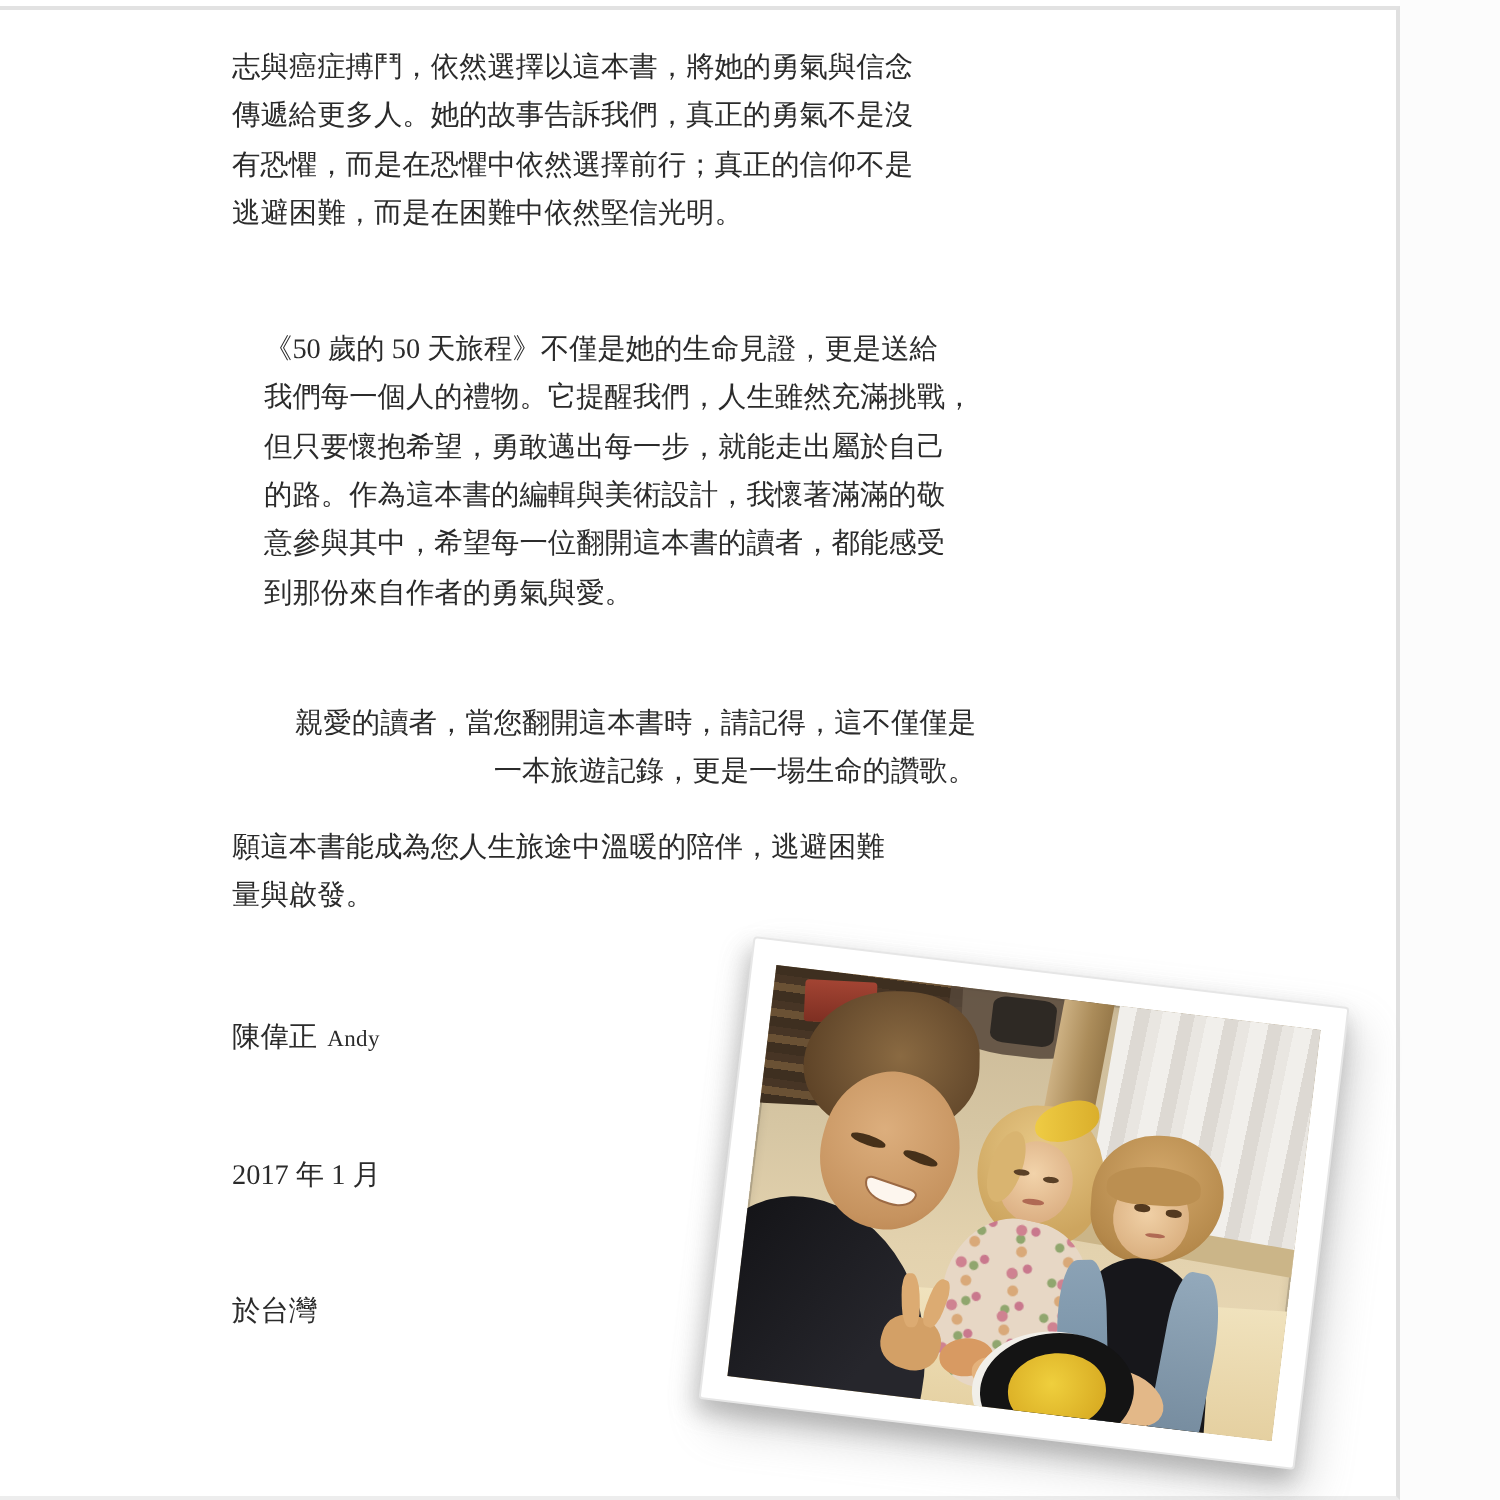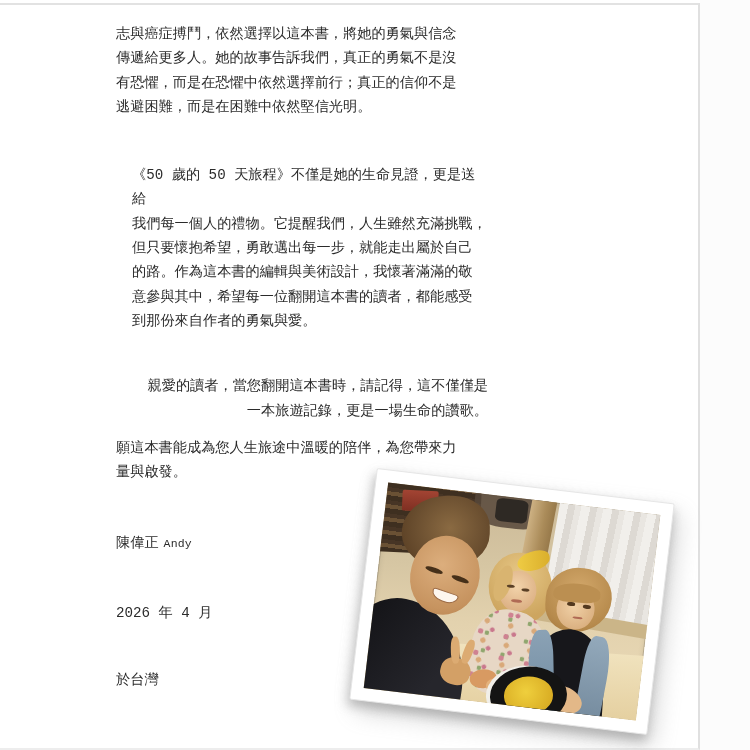--- a/index.html
+++ b/index.html
@@ -15,21 +15,21 @@
     pointer-events:none;
   }
   .outside-right{position:absolute;left:700px;top:0;width:50px;height:750px;background:#fcfcfc;}
 
   
   .content{
     position:absolute;left:116px;top:22px;width:372px;
     font-size:14.2px;line-height:24.3px;color:#2b2b2b;
     text-align:left;
   }
-  .content p{margin:0 0 44px 0;white-space:pre-line;font-family:Liberation Mono, monospace;}
+  .content p{margin:0 0 44px 0;white-space:pre-line;}
   .content p.sec2{margin-bottom:41px;margin-left:16px;}
   .content p.tight{margin-bottom:13px;text-align:right;}
   .content p.beforeSig{margin-bottom:47px;}
   .content p.sig{margin-bottom:44px;}
   .content p.sig2{margin-bottom:43px;}
   .content p.sig3{margin-bottom:0;}
   .latin{font-size:11.5px;margin-left:5px;letter-spacing:.2px;}
 
   
   .polaroid{
@@ -142,24 +142,24 @@
 有恐懼，而是在恐懼中依然選擇前行；真正的信仰不是
 逃避困難，而是在困難中依然堅信光明。</p>
   <p class="sec2">《50 歲的 50 天旅程》不僅是她的生命見證，更是送給
 我們每一個人的禮物。它提醒我們，人生雖然充滿挑戰，
 但只要懷抱希望，勇敢邁出每一步，就能走出屬於自己
 的路。作為這本書的編輯與美術設計，我懷著滿滿的敬
 意參與其中，希望每一位翻開這本書的讀者，都能感受
 到那份來自作者的勇氣與愛。</p>
   <p class="tight">親愛的讀者，當您翻開這本書時，請記得，這不僅僅是
 一本旅遊記錄，更是一場生命的讚歌。</p>
-  <p class="beforeSig">願這本書能成為您人生旅途中溫暖的陪伴，為您帶來力
+  <p class="beforeSig">願這本書能成為您人生旅途中溫暖的陪伴，逃避困難
 量與啟發。</p>
   <p class="sig"><span>陳偉正</span><span class="latin">Andy</span></p>
-  <p class="sig sig2">2026 年 4 月</p>
+  <p class="sig sig2">2017 年 1 月</p>
   <p class="sig sig3">於台灣</p>
 </div>
 
 <div class="polaroid">
   <div class="photo">
     <div class="bg-lattice"></div>
     <div class="bg-red"></div>
     <div class="bg-furniture"></div>
     <div class="bg-dark"></div>
     <div class="bg-post"></div>

